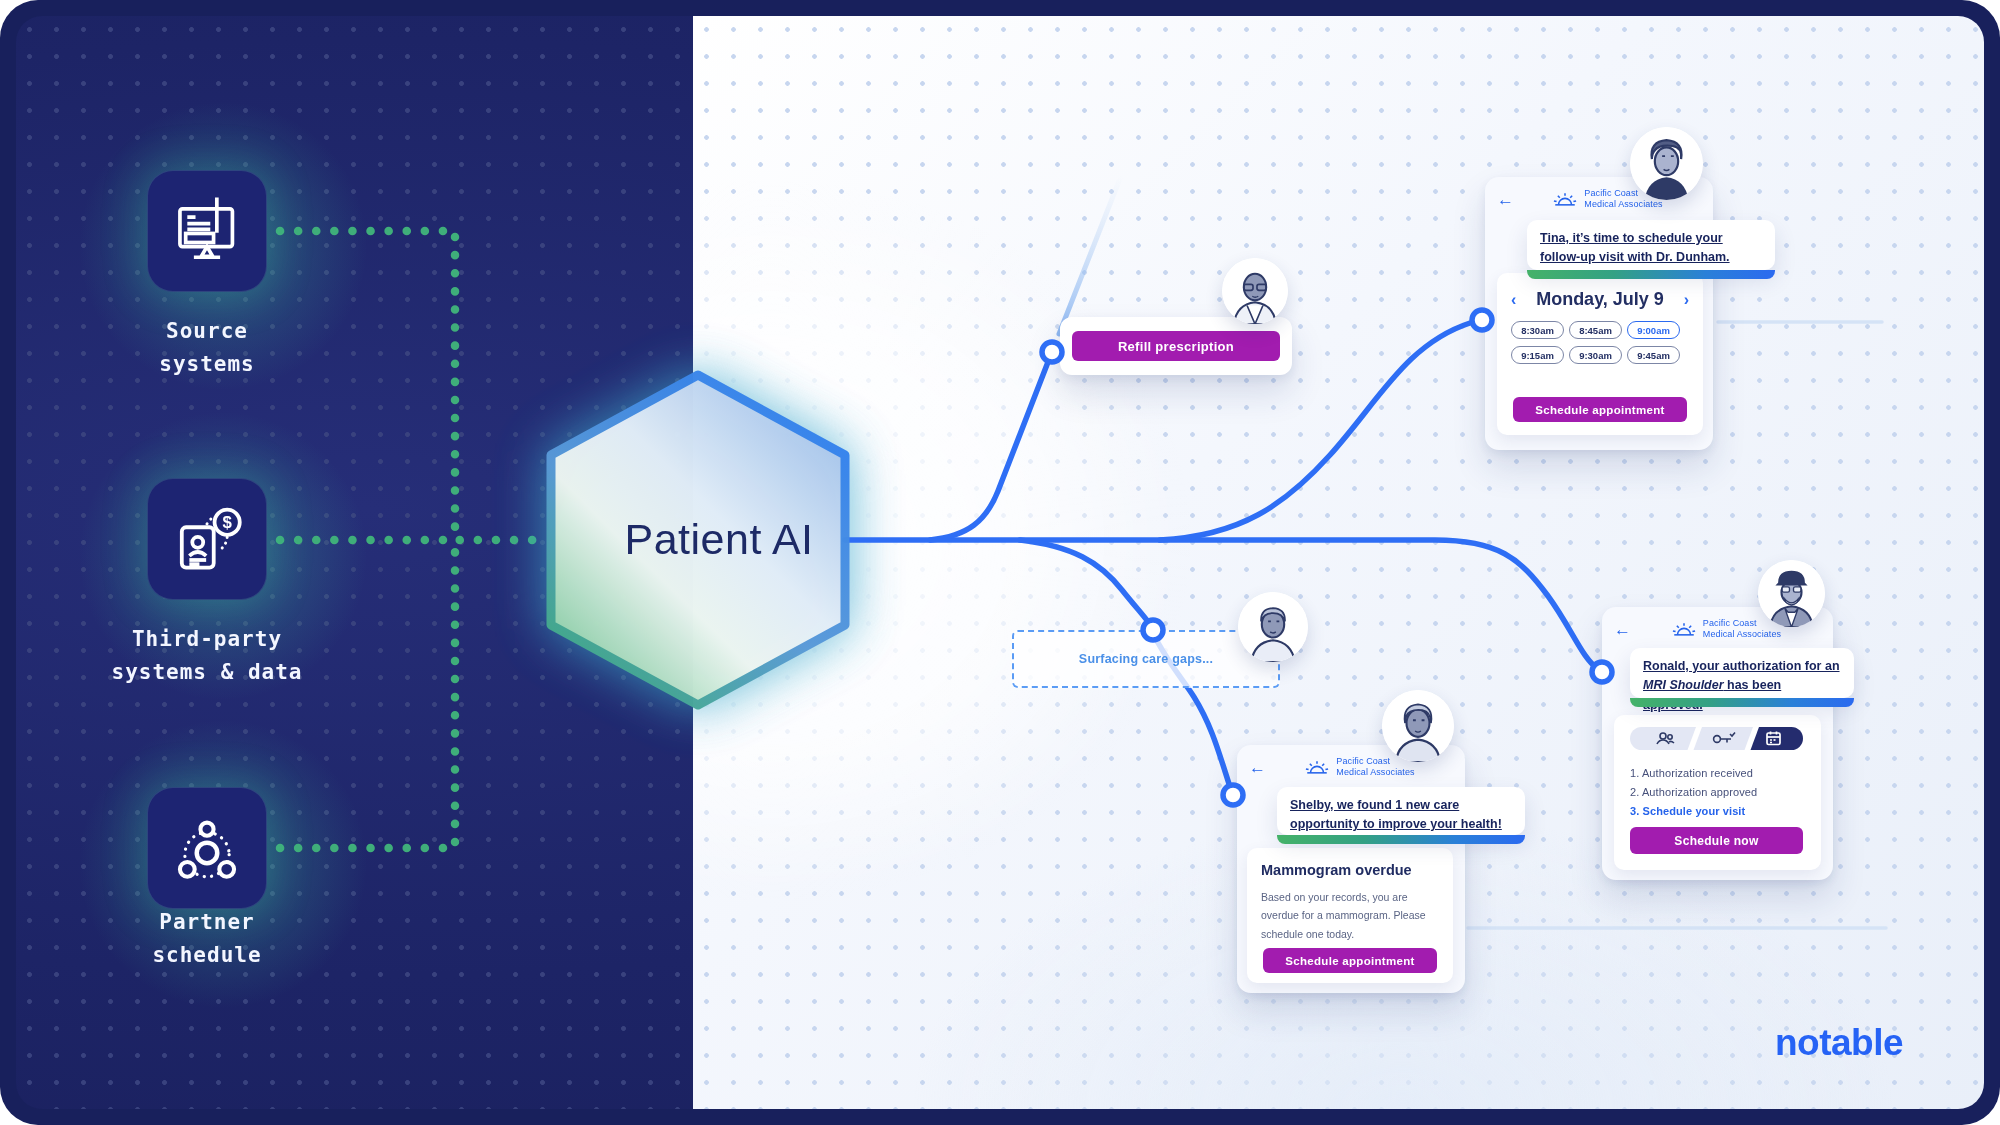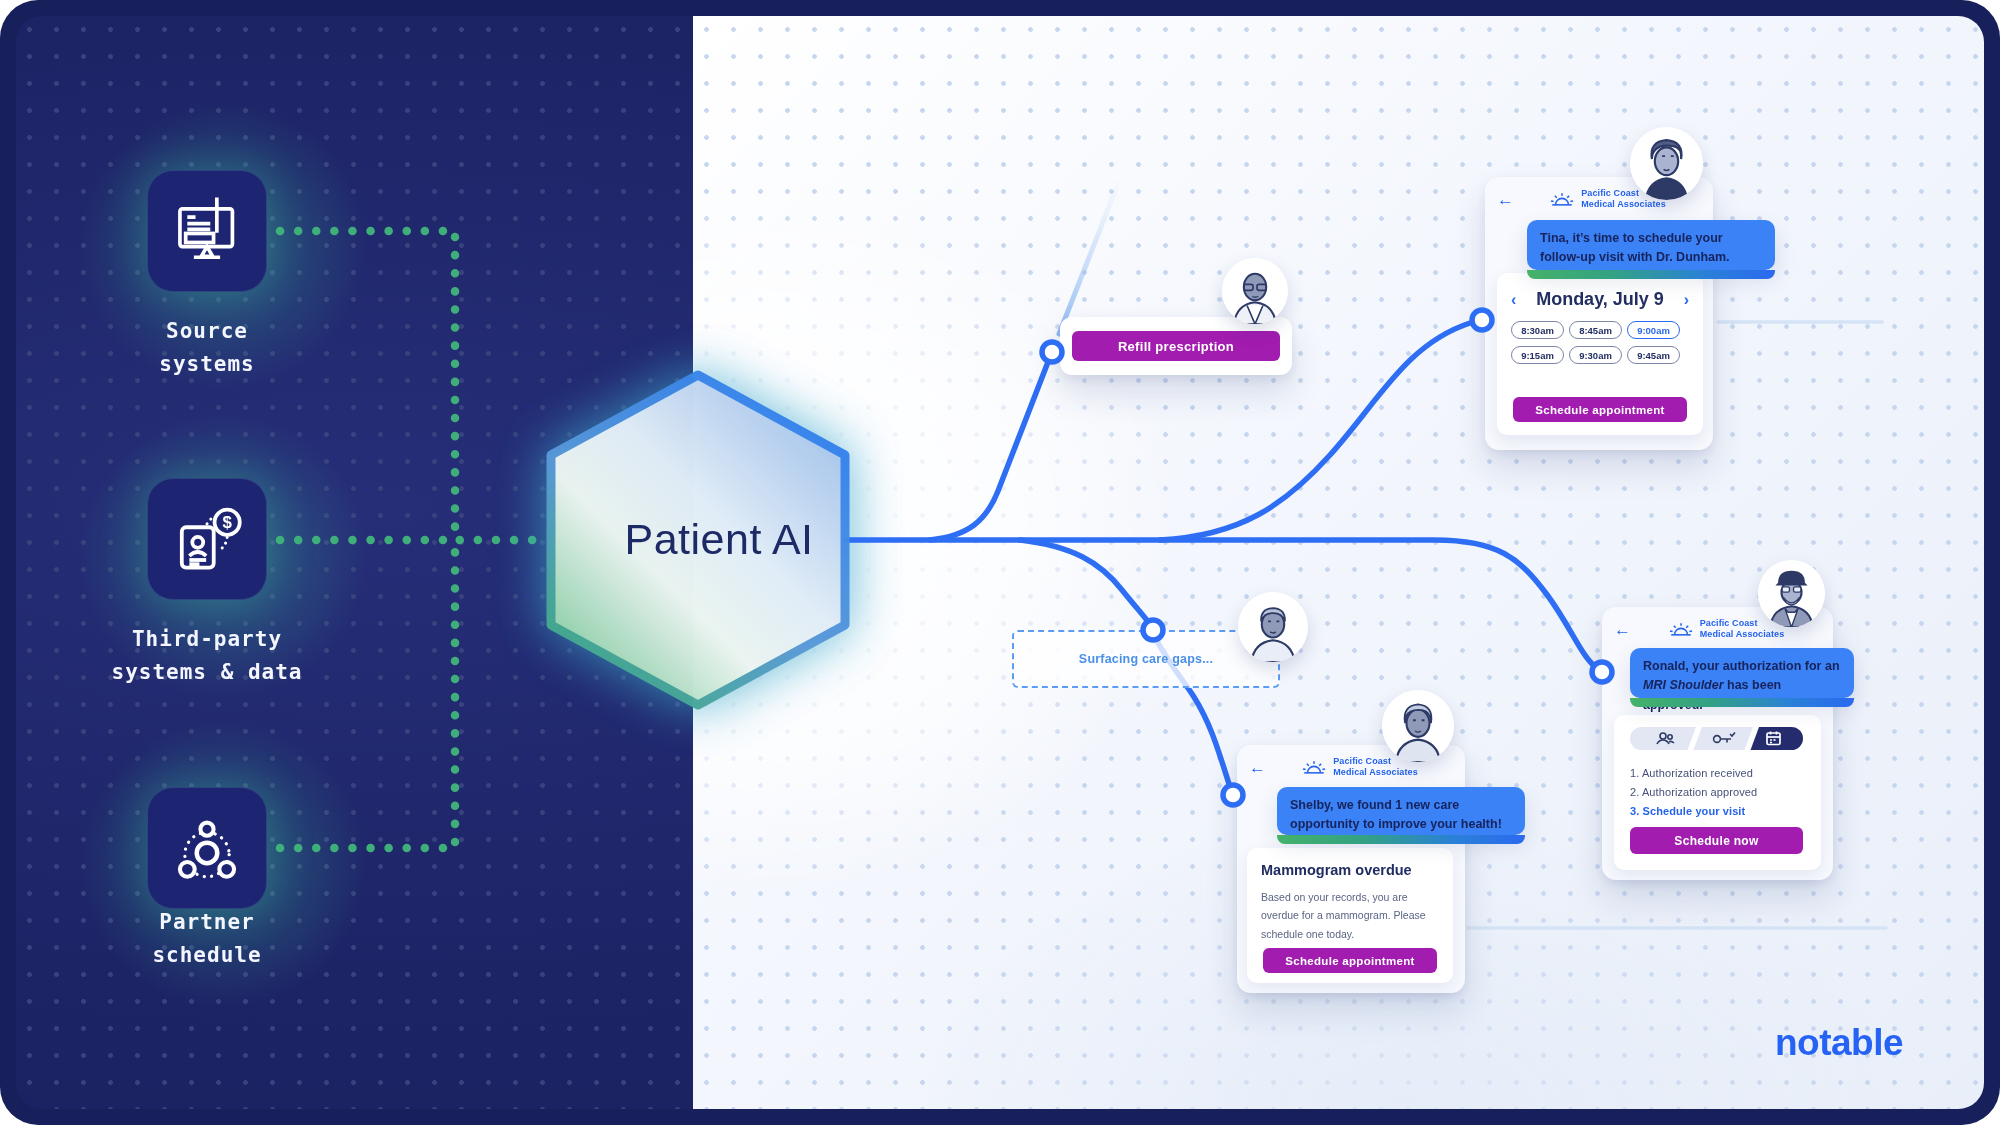--- a/index.html
+++ b/index.html
@@ -57,25 +57,25 @@
   .card{
     position:absolute; background:#f7f9fe; border-radius:14px;
     box-shadow:0 18px 34px rgba(28,48,110,.14), 0 4px 10px rgba(28,48,110,.08);
   }
   .card-header{
     position:absolute; left:0; right:0; top:0; height:44px;
     display:flex; align-items:center; padding:0 12px;
   }
   .back-arrow{ font-size:17px; font-weight:700; color:#2563eb; line-height:1; }
   .clinic-logo{ display:flex; align-items:center; gap:6px; margin:0 auto; }
-  .clinic-name{ font-size:9px; font-weight:700; color:#2563eb; line-height:1.2; letter-spacing:.1px; }
+  .clinic-name{ font-size:9px; font-weight:400; color:#2563eb; line-height:1.2; letter-spacing:.1px; }
   .bubble{
-    position:absolute; background:#3b82f6; border-radius:10px;
+    position:absolute; background:#ffffff; border-radius:10px;
     box-shadow:0 10px 22px rgba(28,48,110,.13);
-    padding:9px 13px; font-size:12.5px; font-weight:700; color:#17235c; line-height:1.55;
+    padding:9px 13px; font-size:12.5px; font-weight:700; color:#17235c; line-height:1.55;text-decoration:underline;
   }
   .grad-bar{
     position:absolute; left:0; right:0; bottom:-9px; height:9px; border-radius:0 0 8px 8px;
     background:linear-gradient(90deg,#45b269 0%,#33a184 35%,#2a80d8 72%,#2b6af0 100%);
   }
   .inner-card{
     position:absolute; background:#ffffff; border-radius:10px;
     box-shadow:0 6px 16px rgba(28,48,110,.09);
   }
   .blue-btn{

